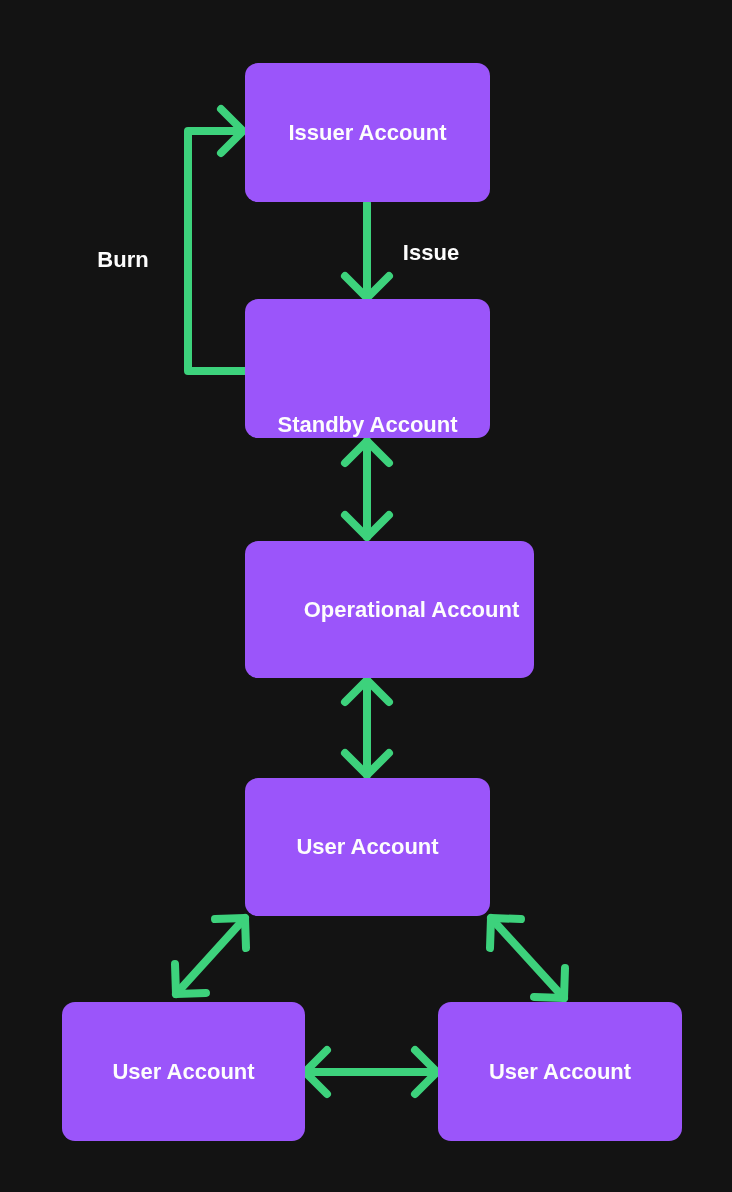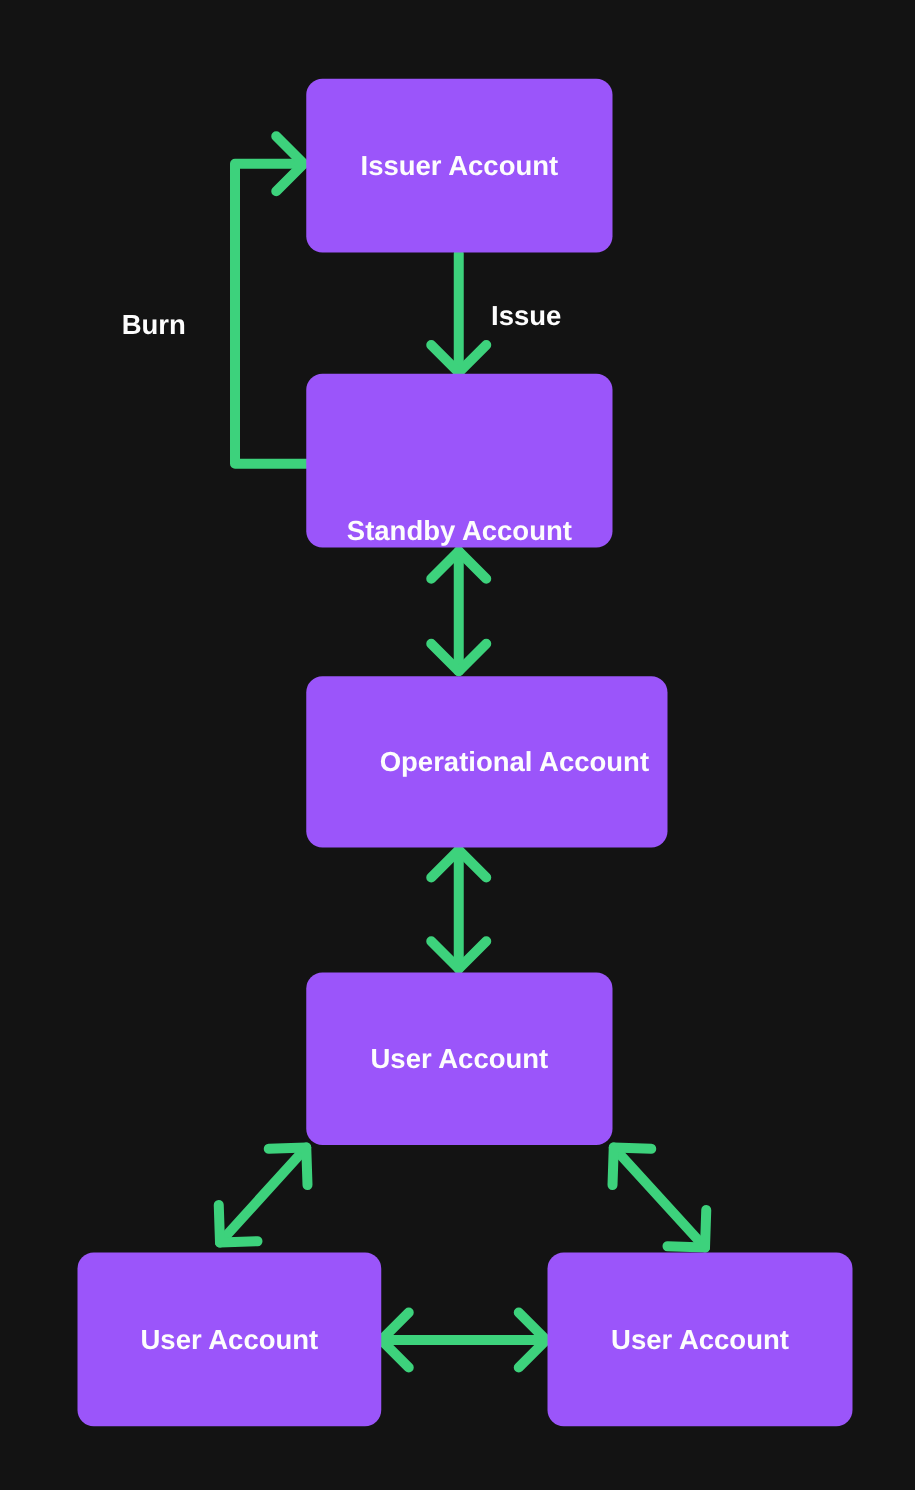--- a/index.html
+++ b/index.html
@@ -119,17 +119,17 @@
   </div>
 
   <div class="node" style="left:62px; top:1002px; width:243px; height:139px;">
     <span class="node-label">User Account</span>
   </div>
 
   <div class="node" style="left:438px; top:1002px; width:244px; height:139px;">
     <span class="node-label">User Account</span>
   </div>
 
-  <div class="edge-label" style="left:421px; top:253px;">Issue</div>
+  <div class="edge-label" style="left:431px; top:253px;">Issue</div>
 
   <div class="edge-label" style="left:123px; top:260px;">Burn</div>
 
 </div>
 
 </body></html>

